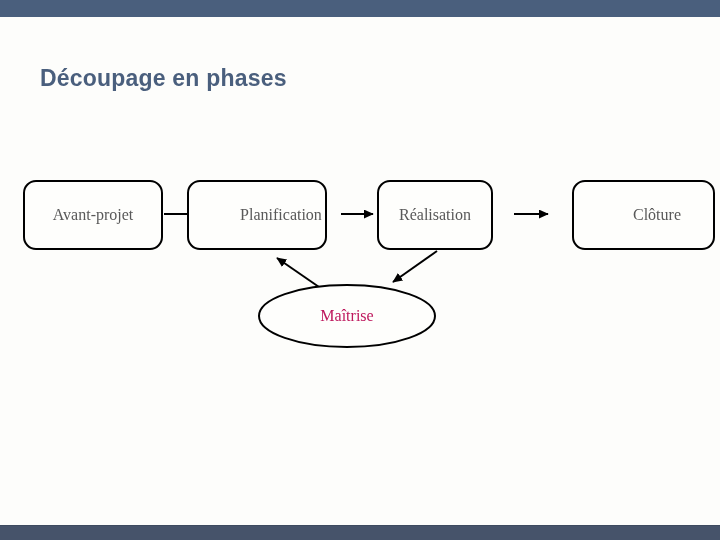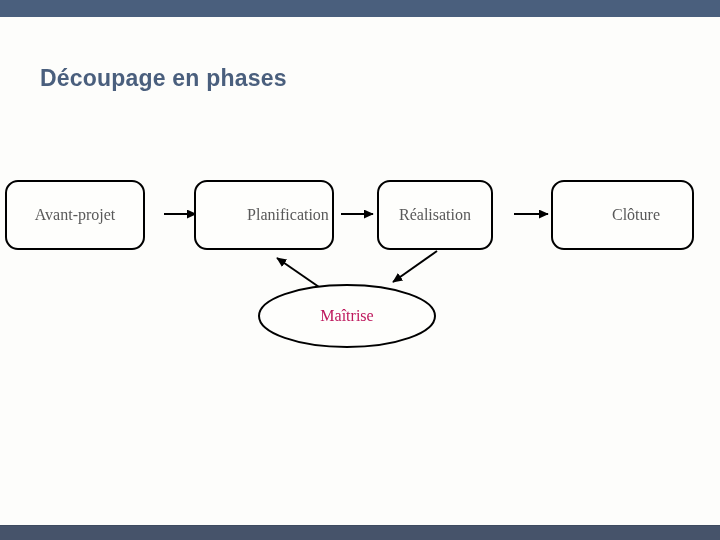--- a/index.html
+++ b/index.html
@@ -49,24 +49,24 @@
     border-radius: 13px;
     background: #fefefc;
     display: flex;
     align-items: center;
     justify-content: center;
     font-family: "Liberation Serif", serif;
     font-size: 16px;
     color: #595959;
     white-space: nowrap;
   }
-  #phase-0 { left: 5px;  width: 140px; }
-  #phase-1 { left: 194px; width: 140px; padding-left: 48px; }
+  #phase-0 { left: 23px;  width: 140px; }
+  #phase-1 { left: 187px; width: 140px; padding-left: 48px; }
   #phase-2 { left: 377px; width: 116px; text-align: center; }
-  #phase-3 { left: 551px; width: 143px; padding-left: 27px; }
+  #phase-3 { left: 572px; width: 143px; padding-left: 27px; }
   .ellipse-label {
     position: absolute;
     left: 287px; top: 305px;
     width: 120px; height: 22px;
     display: flex;
     align-items: center;
     justify-content: center;
     font-family: "Liberation Serif", serif;
     font-size: 16px;
     color: #be185d;

